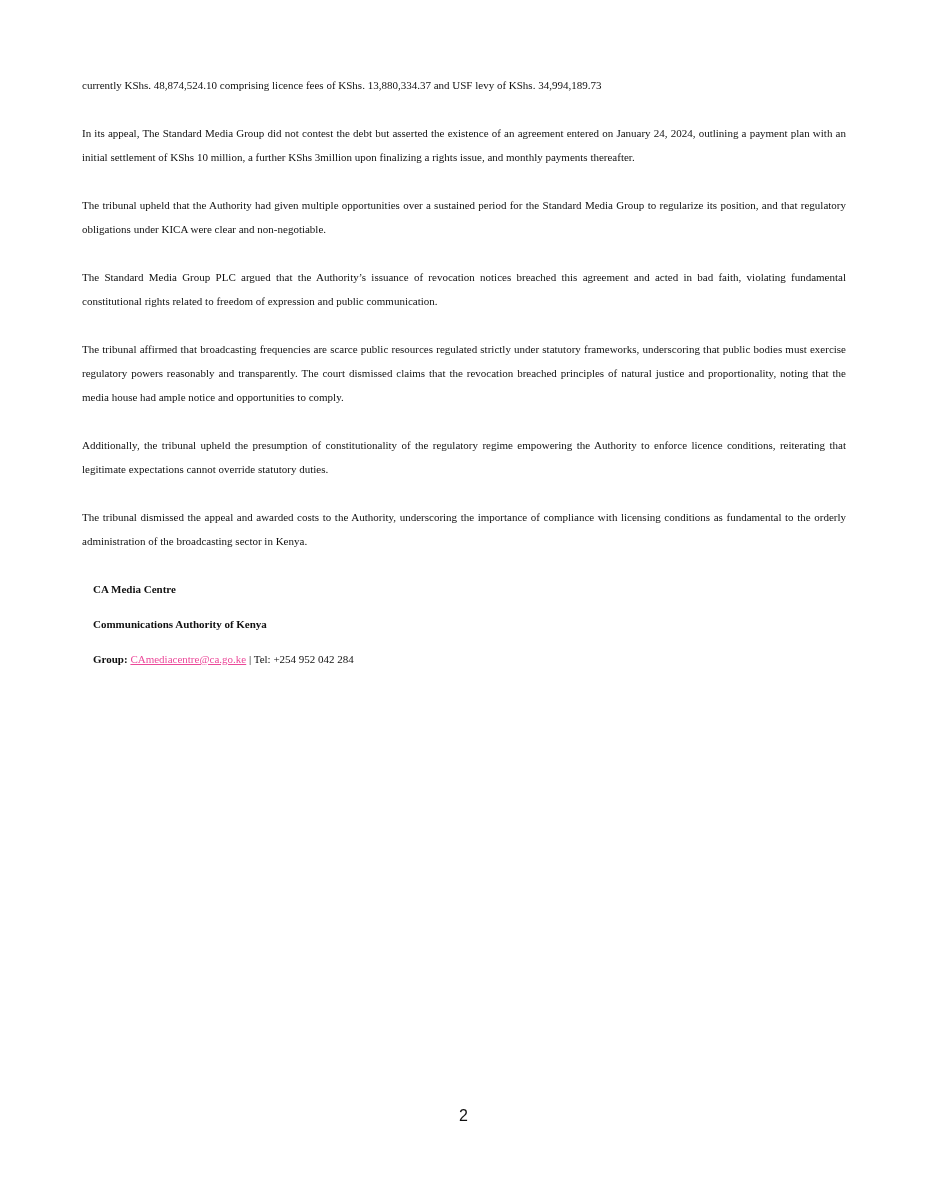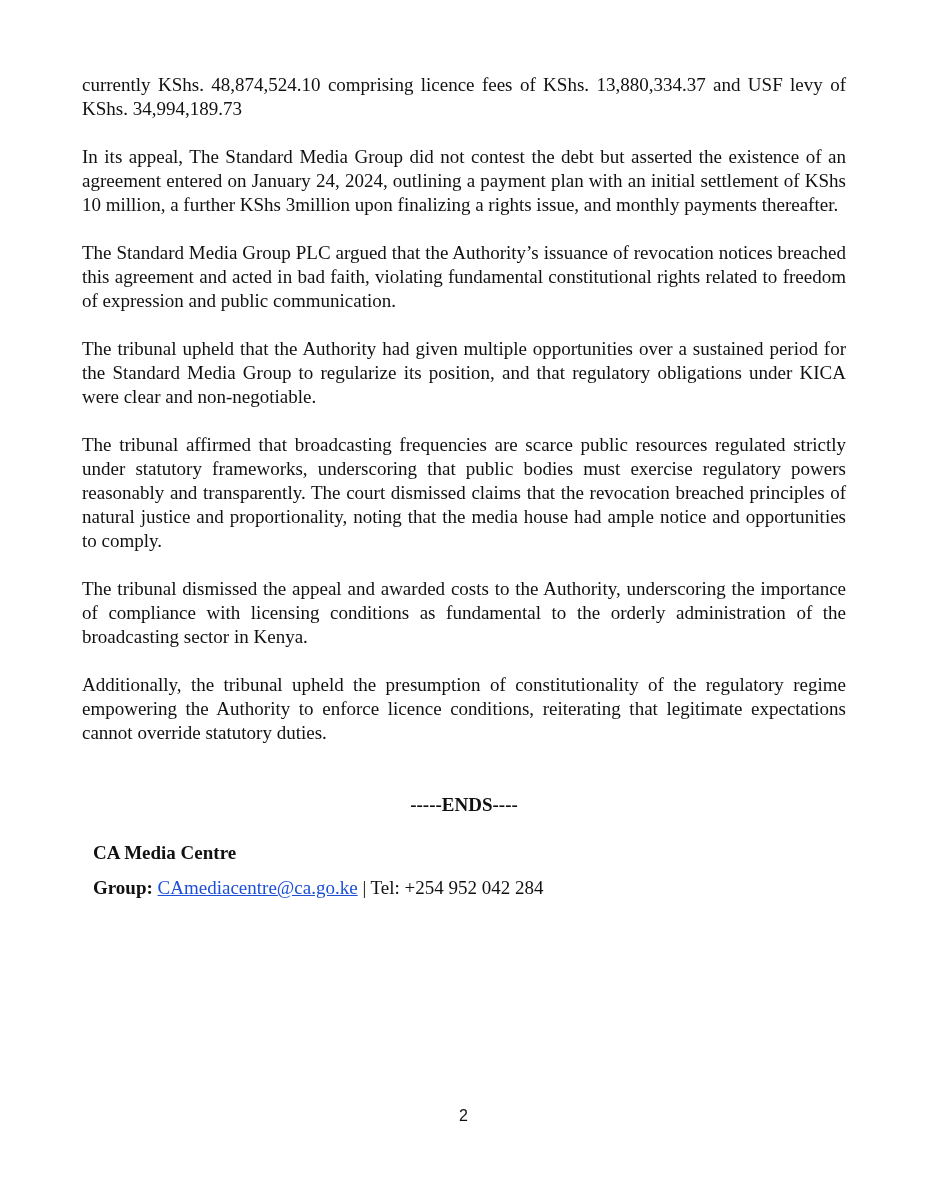--- a/index.html
+++ b/index.html
@@ -1,45 +1,45 @@
 <!DOCTYPE html>
 <html><head>
 <meta charset="utf-8">
 <style>
   html, body { margin: 0; padding: 0; background: #ffffff; }
   body { width: 927px; height: 1200px; position: relative; overflow: hidden; }
   .page {
     position: absolute; left: 82px; top: 73px; width: 764px;
-    font-family: "Liberation Serif", serif; font-size: 19px; line-height: 24px; color: #111;
+    font-family: "Liberation Serif", serif; font-size: 11px; line-height: 24px; color: #111;
   }
   .para { margin: 0 0 24px 0; text-align: justify; }
   .ends { text-align: center; font-weight: bold; margin: 48px 0 24px 0; }
   .sig { margin: 11px; }
   .bold { font-weight: bold; }
-  .link { color: #1d4ed8; text-decoration: underline; }
+  .link { color: #ec4899; text-decoration: underline; }
   .pagenum {
     position: absolute; left: 0; width: 927px; top: 1107px; text-align: center;
     font-family: "Liberation Sans", sans-serif; font-size: 16px; color: #111;
   }
 </style>
 </head>
 <body>
 
 <div class="page">
   <p class="para">currently KShs. 48,874,524.10 comprising licence fees of KShs. 13,880,334.37 and USF levy of KShs. 34,994,189.73</p>
   <p class="para">In its appeal, The Standard Media Group did not contest the debt but asserted the existence of an agreement entered on January 24, 2024, outlining a payment plan with an initial settlement of KShs 10 million, a further KShs 3million upon finalizing a rights issue, and monthly payments thereafter.</p>
+  <p class="para">The tribunal upheld that the Authority had given multiple opportunities over a sustained period for the Standard Media Group to regularize its position, and that regulatory obligations under KICA were clear and non-negotiable.</p>
   <p class="para">The Standard Media Group PLC argued that the Authority’s issuance of revocation notices breached this agreement and acted in bad faith, violating fundamental constitutional rights related to freedom of expression and public communication.</p>
-  <p class="para">The tribunal upheld that the Authority had given multiple opportunities over a sustained period for the Standard Media Group to regularize its position, and that regulatory obligations under KICA were clear and non-negotiable.</p>
   <p class="para">The tribunal affirmed that broadcasting frequencies are scarce public resources regulated strictly under statutory frameworks, underscoring that public bodies must exercise regulatory powers reasonably and transparently. The court dismissed claims that the revocation breached principles of natural justice and proportionality, noting that the media house had ample notice and opportunities to comply.</p>
+  <p class="para">Additionally, the tribunal upheld the presumption of constitutionality of the regulatory regime empowering the Authority to enforce licence conditions, reiterating that legitimate expectations cannot override statutory duties.</p>
   <p class="para">The tribunal dismissed the appeal and awarded costs to the Authority, underscoring the importance of compliance with licensing conditions as fundamental to the orderly administration of the broadcasting sector in Kenya.</p>
-  <p class="para">Additionally, the tribunal upheld the presumption of constitutionality of the regulatory regime empowering the Authority to enforce licence conditions, reiterating that legitimate expectations cannot override statutory duties.</p>
 
-  <p class="ends">-----ENDS----</p>
 
   <p class="sig bold">CA Media Centre</p>
+  <p class="sig bold">Communications Authority of Kenya</p>
   <p class="sig">
     <span class="bold">Group:</span>
     <a class="link">CAmediacentre@ca.go.ke</a>
     <span> | Tel: +254 952 042 284</span>
   </p>
 </div>
 
 <div class="pagenum">2</div>
 
 </body></html>

